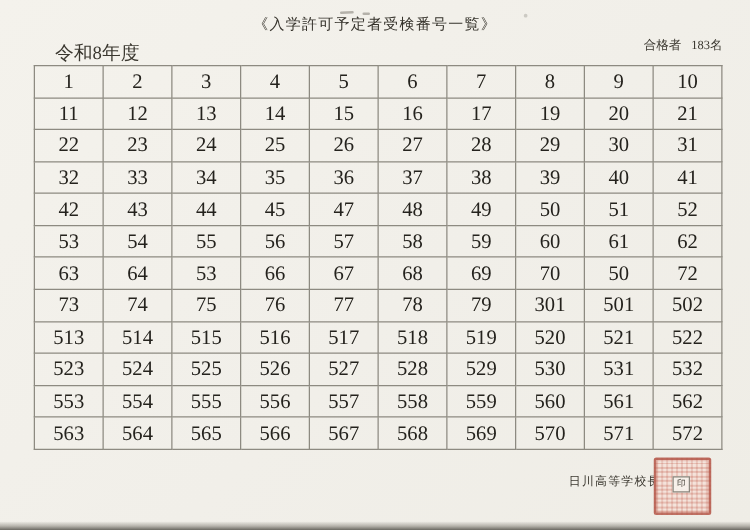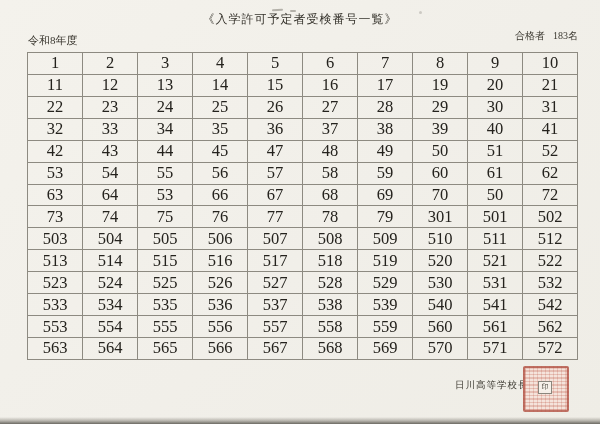--- a/index.html
+++ b/index.html
@@ -26,22 +26,22 @@
     text-align: center;
     font-size: 12px; letter-spacing: 1px;
     color: #35322b;
   }
   .school-line {
     position: absolute; left: 27px; top: 20px;
     font-size: 10px; font-weight: bold; letter-spacing: .5px;
     color: #34312a;
   }
   .year-line {
-    position: absolute; left: 28px; top: 33px;
-    font-size: 11px; color: #3a372f;
+    position: absolute; left: 44px; top: 33px;
+    font-size: 15px; color: #3a372f;
   }
   .passers {
     position: absolute; right: 22px; top: 29px;
     font-size: 10px; color: #3a372f;
   }
   .passers .gap { display: inline-block; width: 8px; }
   
   table.grid {
     position: absolute; left: 27px; top: 52px;
     width: 551px; height: 308px;
@@ -194,32 +194,20 @@
           <td>75</td>
           <td>76</td>
           <td>77</td>
           <td>78</td>
           <td>79</td>
           <td>301</td>
           <td>501</td>
           <td>502</td>
         </tr>
         <tr>
-          <td>503</td>
-          <td>504</td>
-          <td>505</td>
-          <td>506</td>
-          <td>507</td>
-          <td>508</td>
-          <td>509</td>
-          <td>510</td>
-          <td>511</td>
-          <td>512</td>
-        </tr>
-        <tr>
           <td>513</td>
           <td>514</td>
           <td>515</td>
           <td>516</td>
           <td>517</td>
           <td>518</td>
           <td>519</td>
           <td>520</td>
           <td>521</td>
           <td>522</td>
@@ -230,32 +218,20 @@
           <td>525</td>
           <td>526</td>
           <td>527</td>
           <td>528</td>
           <td>529</td>
           <td>530</td>
           <td>531</td>
           <td>532</td>
         </tr>
         <tr>
-          <td>533</td>
-          <td>534</td>
-          <td>535</td>
-          <td>536</td>
-          <td>537</td>
-          <td>538</td>
-          <td>539</td>
-          <td>540</td>
-          <td>541</td>
-          <td>542</td>
-        </tr>
-        <tr>
           <td>553</td>
           <td>554</td>
           <td>555</td>
           <td>556</td>
           <td>557</td>
           <td>558</td>
           <td>559</td>
           <td>560</td>
           <td>561</td>
           <td>562</td>

